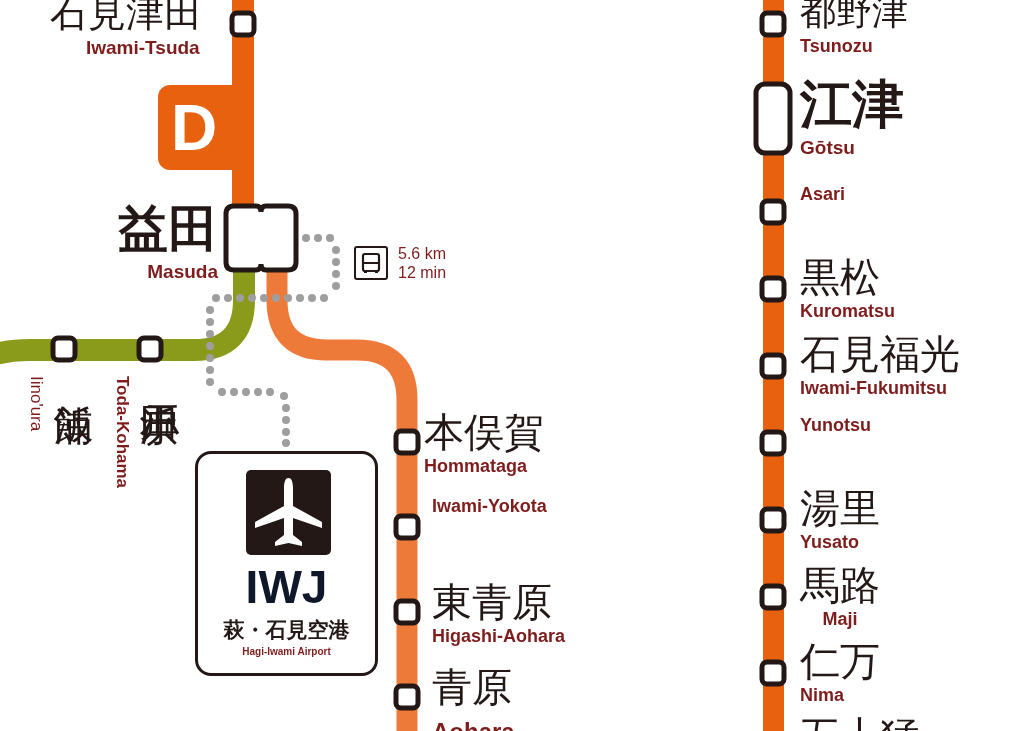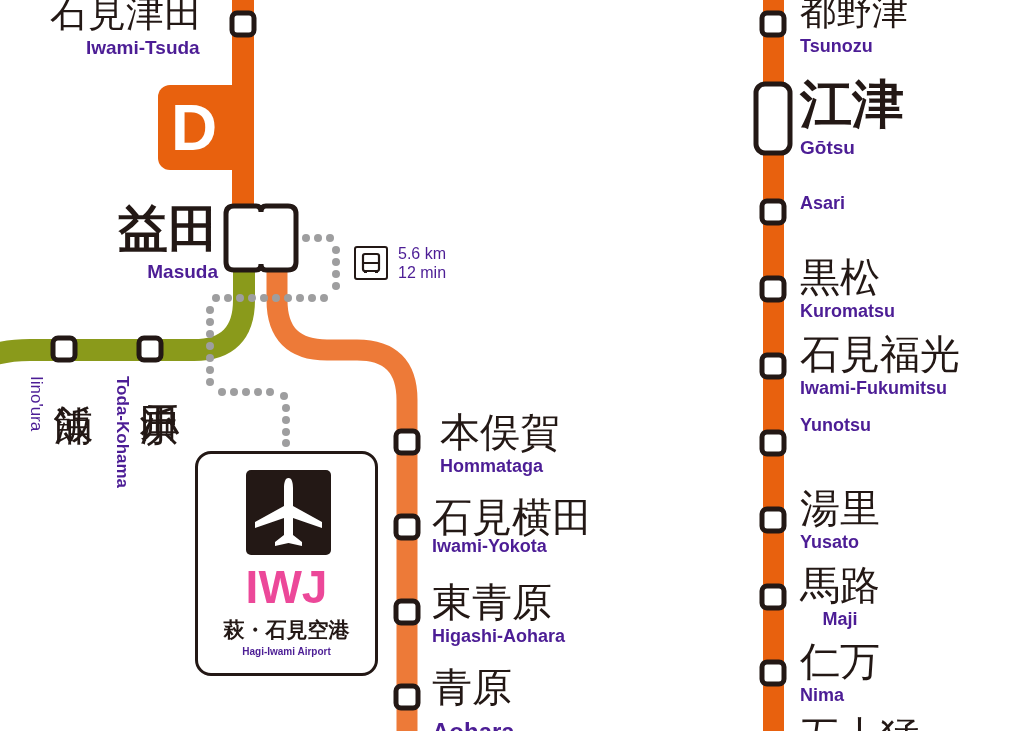--- a/index.html
+++ b/index.html
@@ -5,21 +5,21 @@
   html, body { margin: 0; padding: 0; }
   body {
     width: 1024px; height: 731px; overflow: hidden; position: relative;
     background: #ffffff;
     font-family: "DejaVu Sans", "Liberation Sans", sans-serif;
     color: #231815;
   }
   svg.map { position: absolute; left: 0; top: 0; }
   .abs { position: absolute; white-space: nowrap; }
   .jp { font-family: "DejaVu Sans", sans-serif; color: #231815; line-height: 1; }
-  .en { font-family: "Liberation Sans", sans-serif; font-weight: bold; color: #4c1d95; line-height: 1; }
+  .en { font-family: "Liberation Sans", sans-serif; font-weight: bold; color: #7f1d1d; line-height: 1; }
   .station { cursor: pointer; }
   .vert { writing-mode: vertical-rl; }
   .badge-d {
     position: absolute; left: 158px; top: 85px; width: 76px; height: 85px;
     background: #e8610e; border-radius: 12px 0 0 12px;
     color: #fff; font-family: "Liberation Sans", sans-serif; font-weight: bold;
     font-size: 64px; display: flex; align-items: center; justify-content: center;
     padding-right: 4px; box-sizing: border-box;
   }
   .bus-box {
@@ -146,52 +146,51 @@
   <div class="en vert" style="font-size:17px; font-weight:bold; position:absolute; left:0; top:0;">Toda-Kohama</div>
   <div class="jp vert" style="font-size:40px; position:absolute; left:26px; top:-2px;">戸田小浜</div>
 </div>
 
 <div class="airport-card">
   <div class="airport-icon">
     <svg width="85" height="85" viewBox="0 0 85 85">
       <path d="M42.5 8 C46 8 47 13 47 18 L47 36 L76 52 L76 58 L47 48 L47 65 L56 72 L56 76 L42.5 73 L29 76 L29 72 L38 65 L38 48 L9 58 L9 52 L38 36 L38 18 C38 13 39 8 42.5 8 Z" fill="#ffffff"></path>
     </svg>
   </div>
-  <div class="abs" style="left:0; width:177px; top:110px; text-align:center; font-family:'Liberation Sans',sans-serif; font-weight:bold; font-size:46px; line-height:1; color:#ec4899;">IWJ</div>
+  <div class="abs" style="left:0; width:177px; top:110px; text-align:center; font-family:'Liberation Sans',sans-serif; font-weight:bold; font-size:46px; line-height:1; color:#0f172a;">IWJ</div>
   <div class="abs jp" style="left:0; width:177px; top:166px; text-align:center; font-size:21px; font-weight:bold;">萩・石見空港</div>
   <div class="abs en" style="left:0; width:177px; top:193px; text-align:center; font-size:10px;">Hagi-Iwami Airport</div>
 </div>
 
-<div class="abs station" style="left:440px; top:412px;">
+<div class="abs station" style="left:424px; top:412px;">
   <div class="jp" style="font-size:40px;">本俣賀</div>
   <div class="en" style="font-size:18px; margin-top:5px;">Hommataga</div>
 </div>
 <div class="abs station" style="left:432px; top:497px;">
-  <div class="jp" style="font-size:40px;">石見横田</div>
   <div class="en" style="font-size:18px; ">Iwami-Yokota</div>
 </div>
 <div class="abs station" style="left:432px; top:582px;">
   <div class="jp" style="font-size:40px;">東青原</div>
   <div class="en" style="font-size:18px; margin-top:5px;">Higashi-Aohara</div>
 </div>
 <div class="abs station" style="left:432px; top:667px;">
   <div class="jp" style="font-size:40px;">青原</div>
   <div class="en" style="font-size:24px; margin-top:13px;">Aohara</div>
 </div>
 
 <div class="abs station" style="left:800px; top:-6px;">
   <div class="jp" style="font-size:36px;">都野津</div>
   <div class="en" style="font-size:18px; margin-top:7px;">Tsunozu</div>
 </div>
 <div class="abs station" style="left:800px; top:78px;">
   <div class="jp" style="font-size:52px; font-weight:bold;">江津</div>
   <div class="en" style="font-size:19px; margin-top:8px;">Gōtsu</div>
 </div>
 <div class="abs station" style="left:800px; top:180px;">
-  <div class="en" style="font-size:18px; margin-top:14px;">Asari</div>
+  <div class="en" style="font-size:18px; margin-top:5px;">Asari</div>
 </div>
 <div class="abs station" style="left:800px; top:257px;">
   <div class="jp" style="font-size:40px;">黒松</div>
   <div class="en" style="font-size:18px; margin-top:5px;">Kuromatsu</div>
 </div>
 <div class="abs station" style="left:800px; top:334px;">
   <div class="jp" style="font-size:40px;">石見福光</div>
   <div class="en" style="font-size:18px; margin-top:5px;">Iwami-Fukumitsu</div>
 </div>
 <div class="abs station" style="left:800px; top:411px;">

